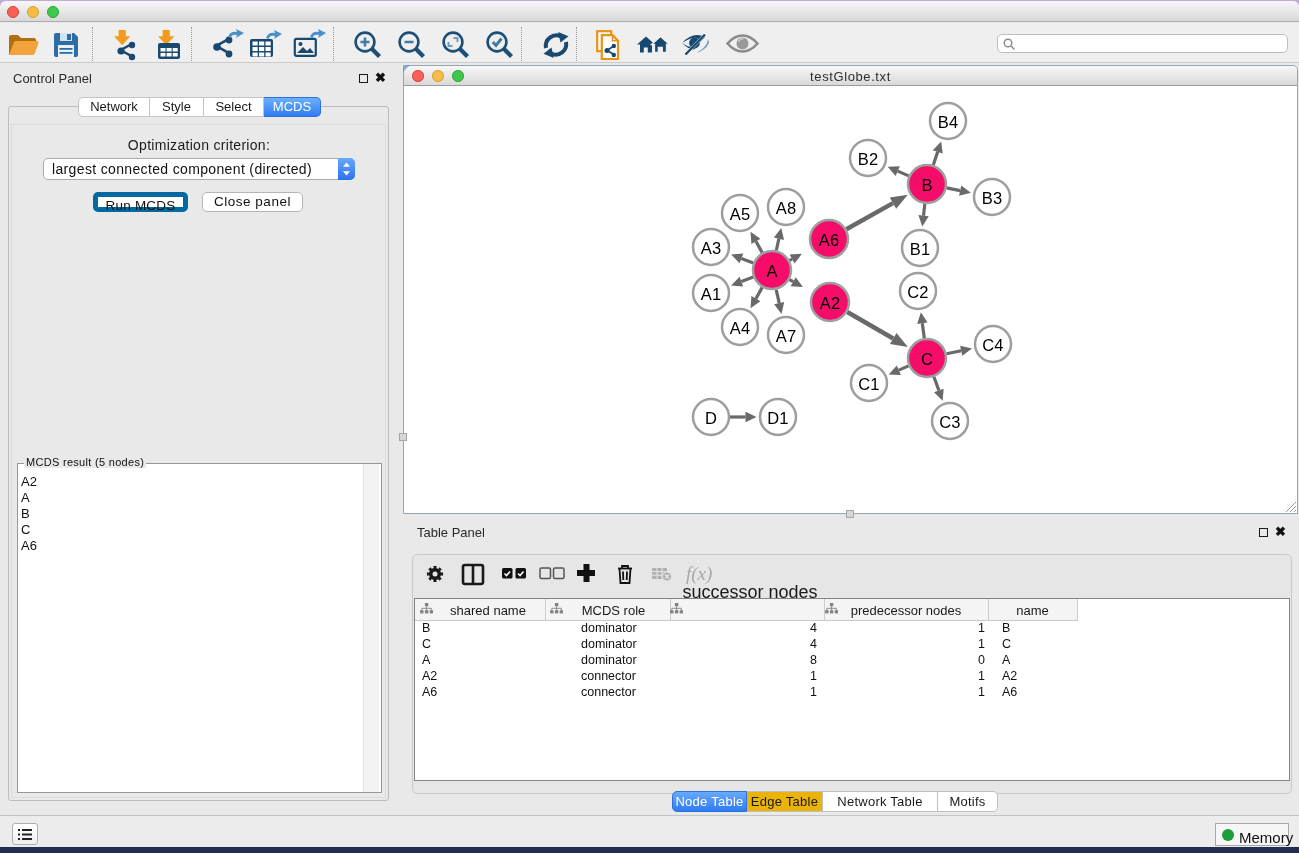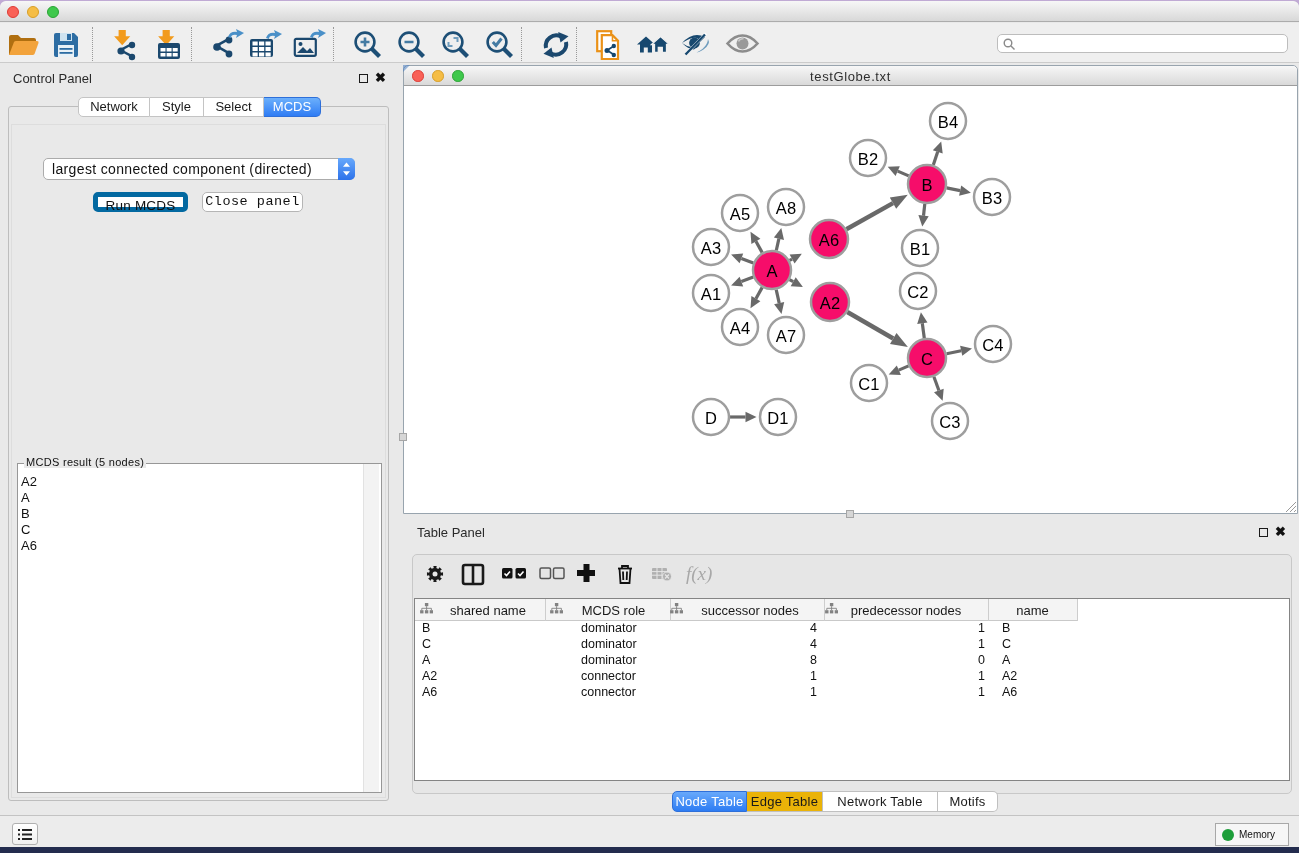--- a/index.html
+++ b/index.html
@@ -186,31 +186,32 @@
  <div class="abs" style="left:8px;top:105px;width:381px;height:695px;background:#e9e9e9;border:1px solid #bdbdbd;border-radius:3px;"></div>
  <div class="abs" style="left:11px;top:123px;width:375px;height:674px;border:1px solid #dddddd;"></div>
 
  <div class="abs" style="left:78px;top:96px;height:20px;display:flex;font-size:13px;">
   <div style="width:72px;background:#fff;border:1px solid #c4c4c4;border-radius:5px 0 0 5px;text-align:center;line-height:18px;color:#1a1a1a;">Network</div>
   <div style="width:54px;background:#fff;border:1px solid #c4c4c4;border-left:none;text-align:center;line-height:18px;color:#1a1a1a;">Style</div>
   <div style="width:60px;background:#fff;border:1px solid #c4c4c4;border-left:none;text-align:center;line-height:18px;color:#1a1a1a;">Select</div>
   <div style="width:57px;background:linear-gradient(#6cb0fc,#2f7cf4);border:1px solid #2e6fd9;border-left:none;border-radius:0 5px 5px 0;text-align:center;line-height:18px;color:#fff;">MCDS</div>
  </div>
 
+ <div class="abs" style="left:40px;top:136px;width:318px;text-align:center;font-size:14px;color:#1c1c1c;letter-spacing:0.3px;">Optimization criterion:</div>
 
  <div class="abs" style="left:43px;top:157px;width:312px;height:22px;background:#fff;border:1px solid #ababab;border-radius:5px;"></div>
  <div class="abs" style="left:52px;top:160px;font-size:14px;color:#111;letter-spacing:0.35px;">largest connected component (directed)</div>
  <div class="abs" style="left:338px;top:157px;width:17px;height:22px;background:linear-gradient(#67a9fc,#2d72ea);border-radius:0 5px 5px 0;"></div>
  <svg class="abs" style="left:341px;top:161px" width="11" height="14" viewBox="0 0 11 14">
         <path d="M5.5 0.5 L9 4.8 L2 4.8 Z" fill="#fff"></path>
         <path d="M5.5 13.5 L9 9.2 L2 9.2 Z" fill="#fff"></path>
       </svg>
 
  <div class="abs" style="left:93px;top:191px;width:95px;height:20px;background:#fff;border:5px solid #0369a1;border-radius:5px;text-align:center;line-height:18px;font-size:13.5px;color:#111;letter-spacing:0.2px;">Run MCDS</div>
- <div class="abs" style="left:202px;top:191px;width:101px;height:20px;background:#fff;border:1px solid #b5b5b5;border-radius:5px;text-align:center;line-height:18px;font-size:13.5px;color:#111;letter-spacing:0.5px;font-family:Liberation Mono, monospace;">Close panel</div>
+ <div class="abs" style="left:202px;top:191px;width:101px;height:20px;background:#fff;border:1px solid #b5b5b5;border-radius:5px;text-align:center;line-height:18px;font-size:13.5px;color:#111;letter-spacing:0.5px;">Close panel</div>
 
  <div class="abs" style="left:17px;top:462px;width:365px;height:330px;border:1px solid #979797;background:#fff;"></div>
  <div class="abs" style="left:363px;top:463px;width:16px;height:328px;background:#f3f3f3;border-left:1px solid #e2e2e2;"></div>
  <div class="abs" style="left:24px;top:455px;font-size:11px;color:#111;background:#e9e9e9;padding:0 2px;letter-spacing:0.3px;">MCDS result (5 nodes)</div>
  <div class="abs" style="left:21px;top:473px;font-size:13px;color:#111;line-height:16px;">A2<br>A<br>B<br>C<br>A6</div>
 
  <div class="abs" style="left:403px;top:64px;width:895px;height:449px;background:#fff;border:1px solid #98a4ae;border-radius:5px 5px 0 0;"></div>
  <div class="abs" style="left:404px;top:65px;width:893px;height:20px;background:linear-gradient(#f7f7f7,#d9d9d9);border-bottom:1px solid #9c9c9c;border-radius:5px 5px 0 0;"></div>
  <div class="abs" style="left:412px;top:69px;width:11.5px;height:11.5px;border-radius:50%;background:#f96157;border:1px solid #dd3b34;"></div>
  <div class="abs" style="left:432px;top:69px;width:11.5px;height:11.5px;border-radius:50%;background:#f5bd45;border:1px solid #d89e26;"></div>
@@ -416,21 +417,21 @@
           <rect x="0.1" y="7.2" width="3.4" height="3.2"></rect>
           <rect x="4.9" y="7.2" width="3.4" height="3.2"></rect>
           <rect x="9.7" y="7.2" width="3.4" height="3.2"></rect>
         </g>
         <g stroke="#828282" stroke-width="0.9" fill="none">
           <path d="M6.6 3.2 L6.6 7.2 M1.8 7.2 L1.8 5.3 L11.4 5.3 L11.4 7.2"></path>
         </g>
       </svg>
  <div class="abs" style="left:433px;top:602px;width:110px;text-align:center;font-size:13px;color:#1a1a1a;">shared name</div>
  <div class="abs" style="left:558px;top:602px;width:111px;text-align:center;font-size:13px;color:#1a1a1a;">MCDS role</div>
- <div class="abs" style="left:676px;top:602px;width:148px;text-align:center;font-size:13px;color:#1a1a1a;">successor nodes</div>
+ <div class="abs" style="left:676px;top:581px;width:148px;text-align:center;font-size:18px;color:#1a1a1a;">successor nodes</div>
  <div class="abs" style="left:831px;top:602px;width:150px;text-align:center;font-size:13px;color:#1a1a1a;">predecessor nodes</div>
  <div class="abs" style="left:988px;top:602px;width:89px;text-align:center;font-size:13px;color:#1a1a1a;">name</div>
 
  <div class="abs" style="left:415px;top:619px;width:871px;font-size:12.5px;color:#111;">
   <div style="position:absolute;left:7px;top:0px;height:16px;line-height:16px;">B</div>
   <div style="position:absolute;left:166px;top:0px;height:16px;line-height:16px;">dominator</div>
   <div style="position:absolute;left:322px;top:0px;width:80px;height:16px;line-height:16px;text-align:right;">4</div>
   <div style="position:absolute;left:490px;top:0px;width:80px;height:16px;line-height:16px;text-align:right;">1</div>
   <div style="position:absolute;left:587px;top:0px;height:16px;line-height:16px;">B</div>
   <div style="position:absolute;left:7px;top:16px;height:16px;line-height:16px;">C</div>
@@ -469,18 +470,18 @@
           <rect x="0" y="0" width="2" height="2"></rect>
           <rect x="4" y="0" width="10" height="2"></rect>
           <rect x="0" y="4.5" width="2" height="2"></rect>
           <rect x="4" y="4.5" width="10" height="2"></rect>
           <rect x="0" y="9" width="2" height="2"></rect>
           <rect x="4" y="9" width="10" height="2"></rect>
         </g>
       </svg>
  <div class="abs" style="left:1215px;top:822px;width:74px;height:23px;background:#f6f6f6;border:1px solid #a8a8a8;"></div>
  <div class="abs" style="left:1222px;top:828px;width:12px;height:12px;border-radius:50%;background:#1d9e3a;"></div>
- <div class="abs" style="left:1239px;top:828px;font-size:10px;color:#111;">Memory</div>
+ <div class="abs" style="left:1239px;top:828px;font-size:15px;color:#111;">Memory</div>
 
 </div>
 
 <div class="abs" style="left:0;top:847px;width:1299px;height:6px;background:#232c4e;"></div>
 
 </div>
 </body></html>

